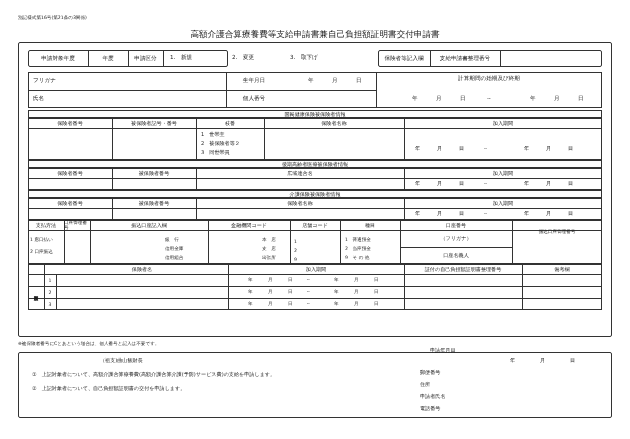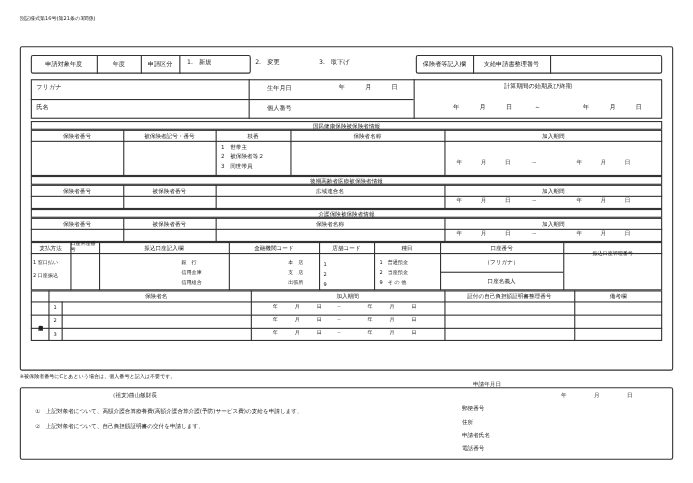--- a/index.html
+++ b/index.html
@@ -15,20 +15,21 @@
   .f9{font-size:8.6px;}
   .rnd{border-radius:2px;}
   .cellc{position:absolute;display:flex;align-items:center;justify-content:center;box-sizing:border-box;}
 </style>
 </head>
 <body>
 
 <div class="page">
 
   <div class="t f5" style="left:18px;top:16px;">別記様式第16号(第21条の3関係)</div>
+  <div class="t f9" style="left:0;top:30px;width:630px;text-align:center;">高額介護合算療養費等支給申請書兼自己負担額証明書交付申請書</div>
 
   <div class="box rnd" style="left:18px;top:42px;width:594px;height:295px;"></div>
 
   <div class="box rnd" style="left:28px;top:50px;width:200px;height:17px;"></div>
   <div class="vl" style="left:88px;top:50px;height:17px;"></div>
   <div class="vl" style="left:128px;top:50px;height:17px;"></div>
   <div class="vl" style="left:163px;top:50px;height:17px;"></div>
   <div class="cellc f6" style="left:28px;top:50px;width:60px;height:17px;">申請対象年度</div>
   <div class="cellc f6" style="left:88px;top:50px;width:40px;height:17px;">年度</div>
   <div class="cellc f6" style="left:128px;top:50px;width:35px;height:17px;">申請区分</div>

